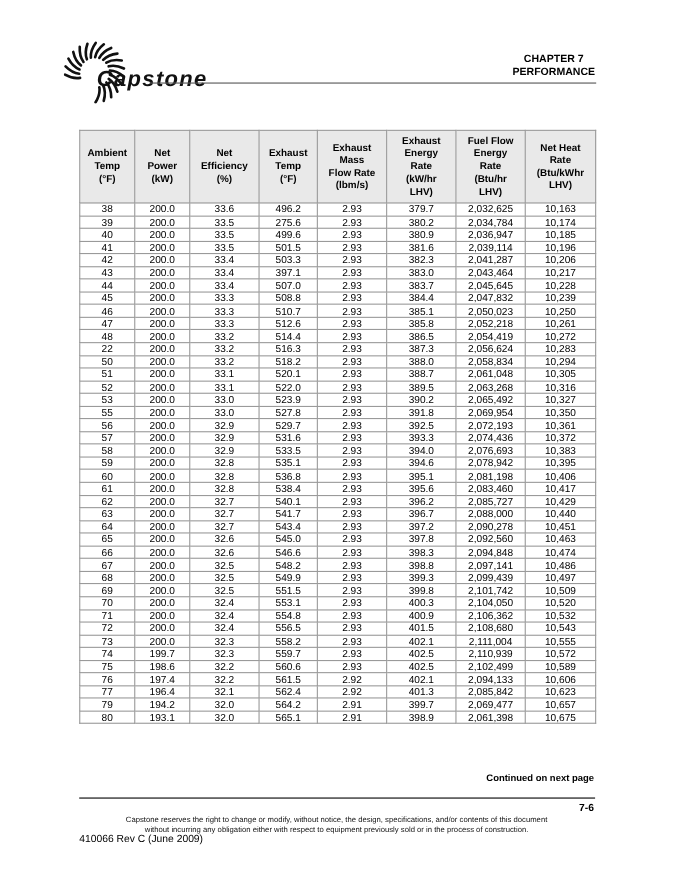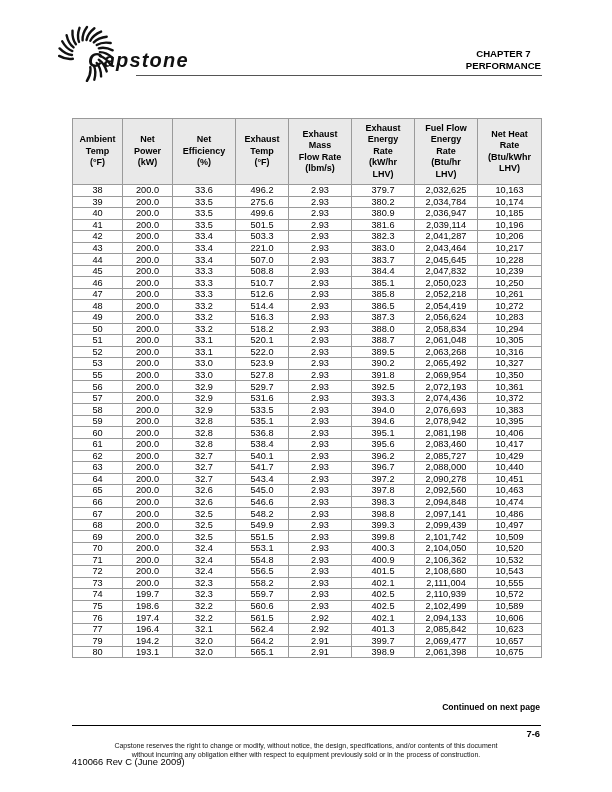--- a/index.html
+++ b/index.html
@@ -1,19 +1,19 @@
 <!DOCTYPE html>
 <html><head>
 <meta charset="utf-8">
 <style>
   html, body { margin: 0; padding: 0; background: #ffffff; }
   body { width: 612px; height: 792px; position: relative; overflow: hidden;
          font-family: "Liberation Sans", sans-serif; color: #000; }
 
-  .logo { position: absolute; left: 58px; top: 24px; width: 150px; height: 56px; text-align: center; }
+  .logo { position: absolute; left: 58px; top: 36px; width: 150px; height: 56px; text-align: center; }
   .logo svg { position: absolute; left: 0; top: 0; }
   .logo-text { position: absolute; left: 30px; top: 25px; font-size: 20px; font-weight: bold;
                font-style: italic; letter-spacing: 1.2px; color: #111; }
   .header-rule { position: absolute; left: 136px; right: 70px; top: 75px; height: 0;
                  border-top: 1.2px solid #555; }
   .chapter { position: absolute; right: 71px; top: 48px; text-align: center;
              font-size: 9.6px; font-weight: bold; line-height: 12px; }
 
   table.perf { position: absolute; left: 72px; top: 118px; border-collapse: collapse;
                table-layout: fixed; width: 469px; font-size: 9.2px; }
@@ -174,21 +174,21 @@
         <td>503.3</td>
         <td>2.93</td>
         <td>382.3</td>
         <td>2,041,287</td>
         <td>10,206</td>
       </tr>
       <tr>
         <td>43</td>
         <td>200.0</td>
         <td>33.4</td>
-        <td>221.0</td>
+        <td>397.1</td>
         <td>2.93</td>
         <td>383.0</td>
         <td>2,043,464</td>
         <td>10,217</td>
       </tr>
       <tr>
         <td>44</td>
         <td>200.0</td>
         <td>33.4</td>
         <td>507.0</td>
@@ -231,21 +231,21 @@
         <td>48</td>
         <td>200.0</td>
         <td>33.2</td>
         <td>514.4</td>
         <td>2.93</td>
         <td>386.5</td>
         <td>2,054,419</td>
         <td>10,272</td>
       </tr>
       <tr>
-        <td>49</td>
+        <td>22</td>
         <td>200.0</td>
         <td>33.2</td>
         <td>516.3</td>
         <td>2.93</td>
         <td>387.3</td>
         <td>2,056,624</td>
         <td>10,283</td>
       </tr>
       <tr>
         <td>50</td>

